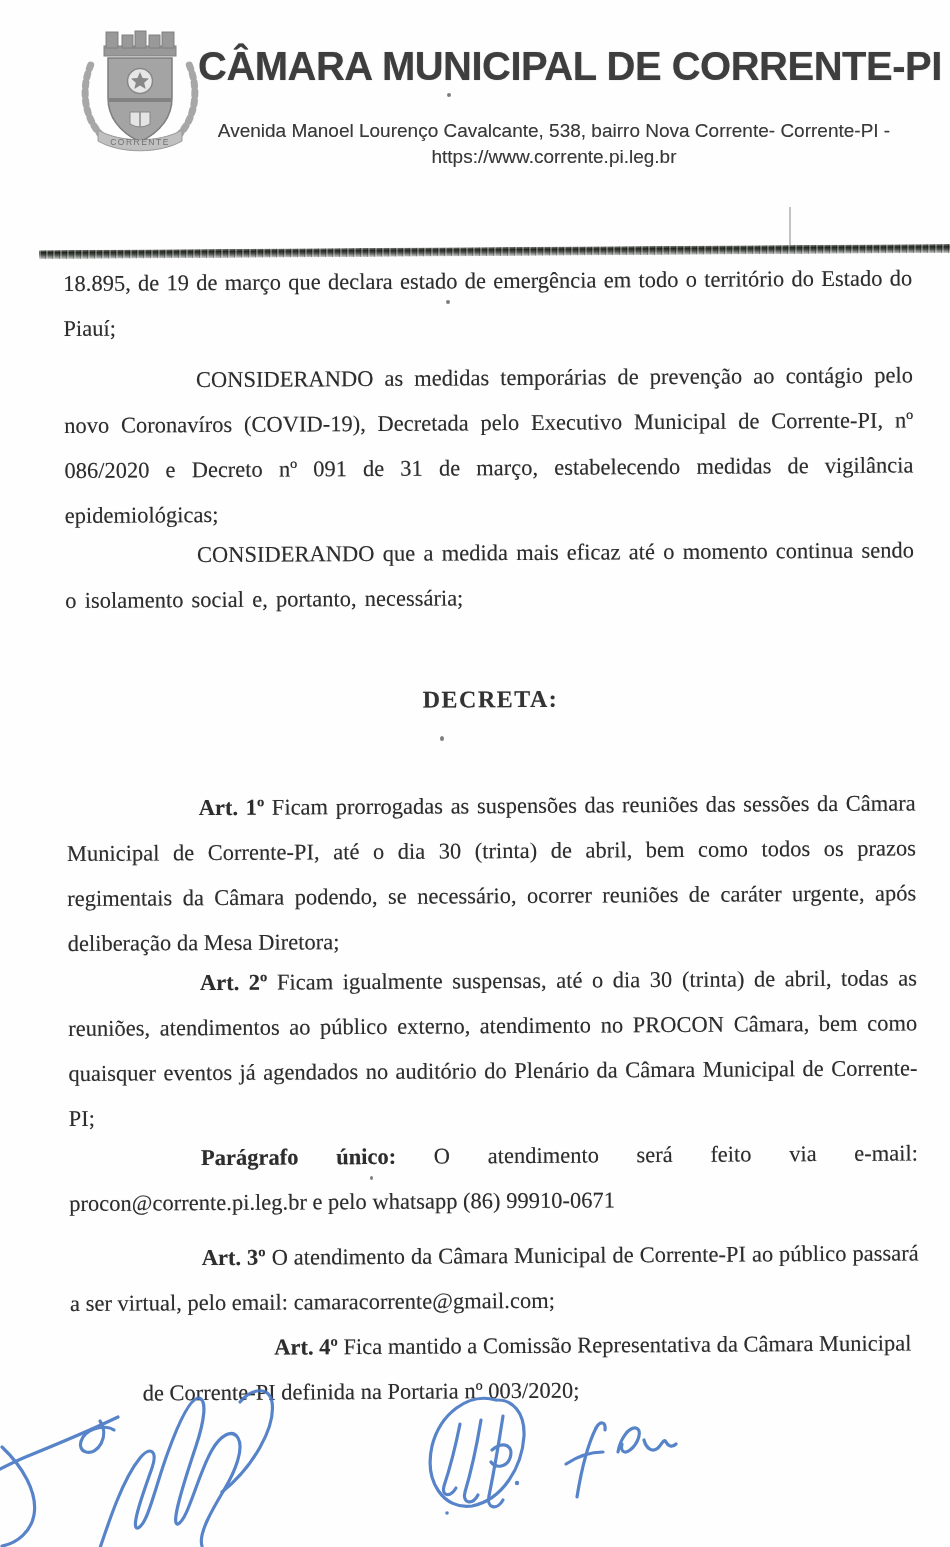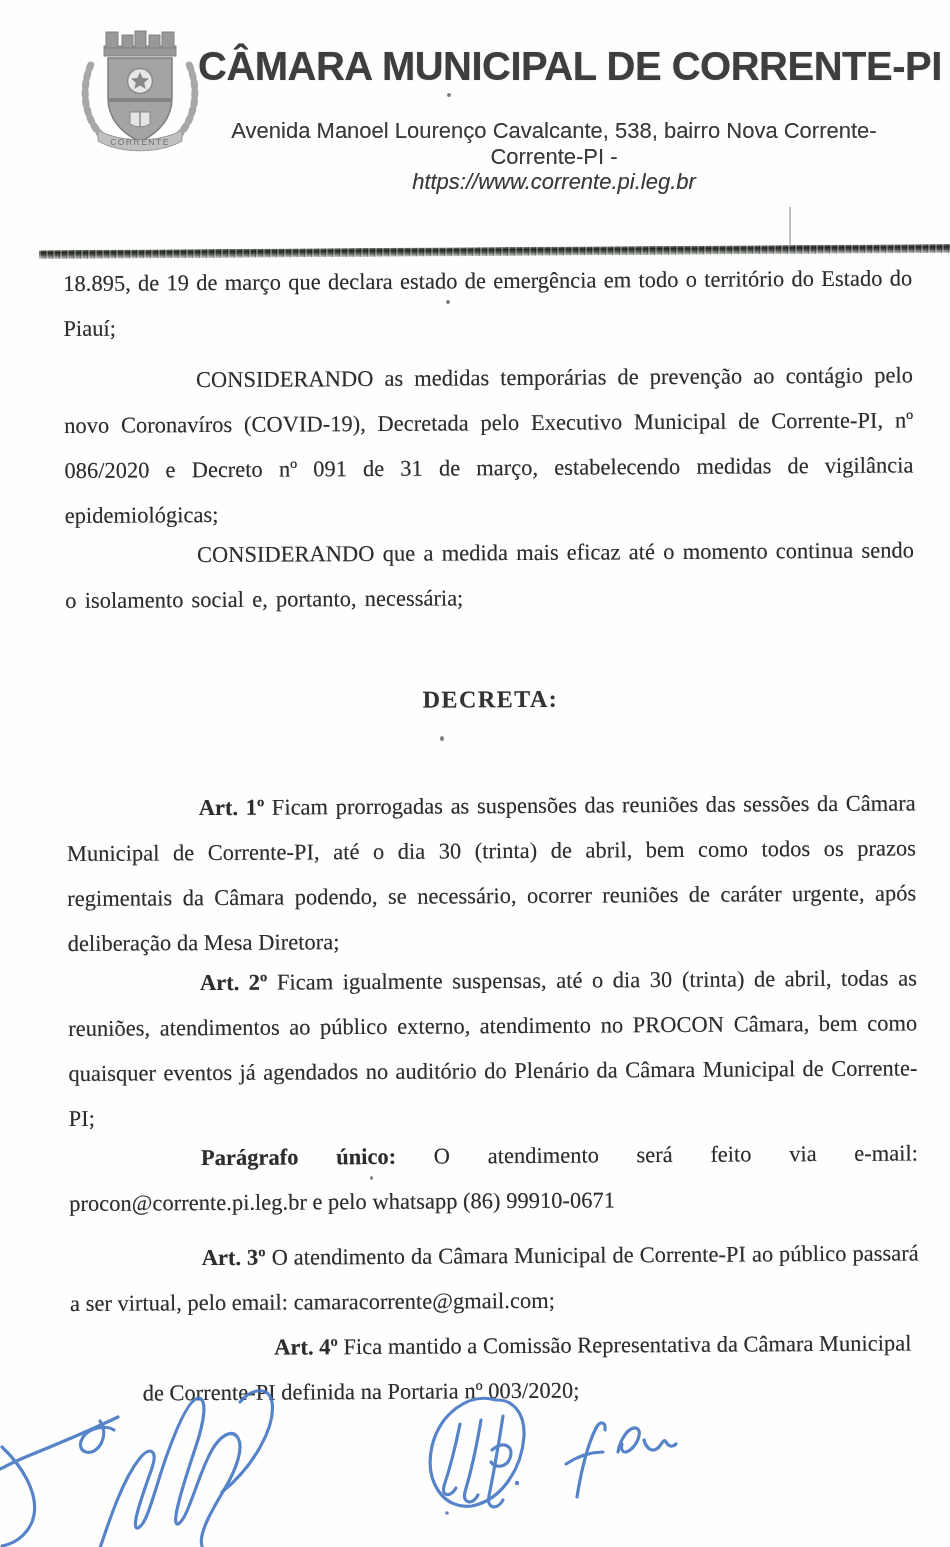--- a/index.html
+++ b/index.html
@@ -17,25 +17,25 @@
     position:absolute; left:198px; top:44px; width:720px;
     text-align:center;
     font-family:"Liberation Sans", sans-serif; font-weight:bold;
     font-size:40px; letter-spacing:-0.5px; color:#3e3e3e;
     text-shadow:0 0 1px rgba(60,60,60,.55);
     white-space:nowrap;
   }
   .hdr-address{
     position:absolute; left:192px; top:118px; width:724px;
     text-align:center;
-    font-family:"Liberation Sans", sans-serif; font-size:22px;
+    font-family:"Liberation Sans", sans-serif; font-size:19px;
     line-height:25.5px; color:#3a3a3a;
     text-shadow:0 0 .6px rgba(70,70,70,.5);
   }
-  .hdr-address .site{ font-style:italic; }
+  .hdr-address .site{ }
   
   .bodytext{
     position:absolute; left:63px; top:250px; width:849px;
     transform:rotate(-0.38deg); transform-origin:0 0;
     font-size:22.5px; line-height:45px; color:#2d2d2d;
     text-align:justify; text-shadow:0 0 .7px rgba(45,45,45,.4);
   }
   .scan-band{
     height:9px; width:916px; margin-left:-24px; margin-bottom:2px;
     background-image:

